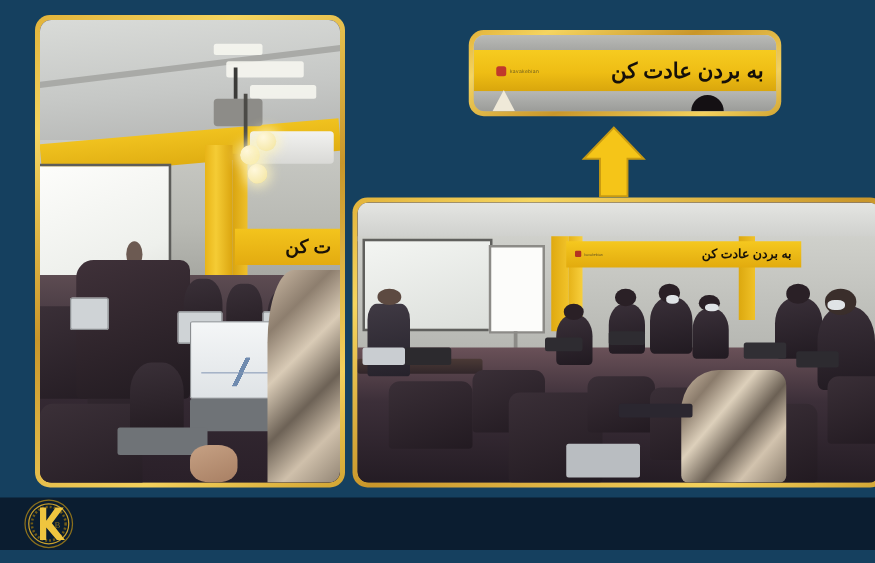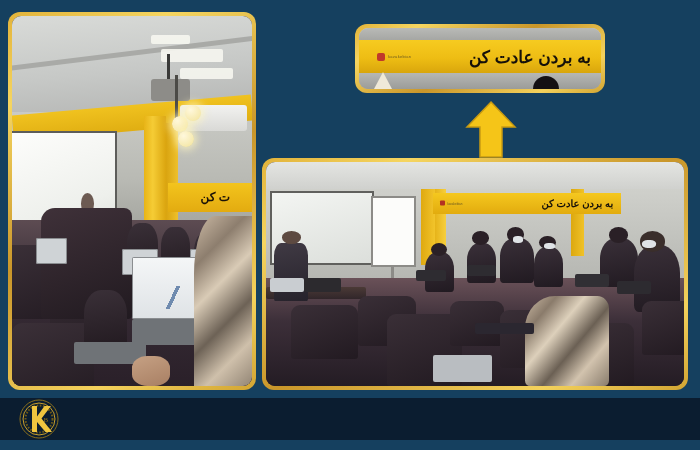--- a/index.html
+++ b/index.html
@@ -12,20 +12,21 @@
   .stage{position:absolute;inset:0;background:#15405f;}
 
   
   .panel{
     position:absolute;
     border-radius:12px;
     padding:4px;
     background:linear-gradient(150deg,#e2b33a 0%,#f5d560 18%,#c9962a 50%,#f3d15c 82%,#d2a533 100%);
     box-sizing:border-box;
     overflow:hidden;
+    margin-left:20px;
   }
   .panel .inner{
     position:absolute;inset:4px;
     border-radius:9px;
     overflow:hidden;
     background:#2b2230;
   }
 
   
   #photo-left{left:8px;top:12px;width:248px;height:378px;}
@@ -49,22 +50,22 @@
     background:#8d8c88;border-radius:3px;}
   .pl-proj:before{content:"";position:absolute;left:40%;top:-110%;width:3px;height:110%;background:#3a3a38;}
   .pl-lampwire{position:absolute;left:68%;top:16%;width:3px;height:12%;background:#4b4a46;}
   .pl-lamp{position:absolute;width:16px;height:16px;border-radius:50%;
     background:radial-gradient(circle at 35% 30%,#fff8dc,#f2e39a);box-shadow:0 0 9px 3px rgba(255,245,190,.75);}
   .pl-ac{position:absolute;left:70%;top:24%;width:28%;height:7%;
     background:linear-gradient(180deg,#f2f2f0,#d9d9d6);border-radius:3px;}
   .pl-light{position:absolute;background:#f6f6ef;opacity:.9;border-radius:2px;}
   .pl-slogan{position:absolute;right:0;top:45%;width:35%;height:8%;
     background:linear-gradient(180deg,#f3c41d,#e3ab10);}
-  .pl-slogan span{position:absolute;right:22px;top:50%;transform:translateY(-50%);
-    color:#1a1208;font-size:12px;font-weight:bold;direction:rtl;white-space:nowrap;}
+  .pl-slogan span{position:absolute;right:7px;top:50%;transform:translateY(-50%);
+    color:#1a1208;font-size:15px;font-weight:bold;direction:rtl;white-space:nowrap;}
   .pl-white{position:absolute;left:50%;top:56%;width:17%;height:14%;
     background:#fbfbf8;border:2px solid #7b7a76;}
   .pl-floor{position:absolute;left:0;top:55%;width:100%;height:45%;
     background:linear-gradient(180deg,#5d4c52 0%,#3a2e38 35%,#2a2029 100%);}
   .pl-chair{position:absolute;background:linear-gradient(160deg,#3b3038,#241c23);border-radius:10px 10px 4px 4px;}
   .pl-person{position:absolute;background:linear-gradient(170deg,#3a3038,#221a20);border-radius:40% 40% 12% 12%;}
   .pl-instructor{position:absolute;left:27%;top:53%;width:9%;height:24%;
     background:linear-gradient(170deg,#4a4550,#2e2a33);border-radius:22% 22% 4% 4%;}
   .pl-instructor:before{content:"";position:absolute;left:20%;top:-22%;width:62%;height:24%;
     background:#6c5a52;border-radius:50%;}

